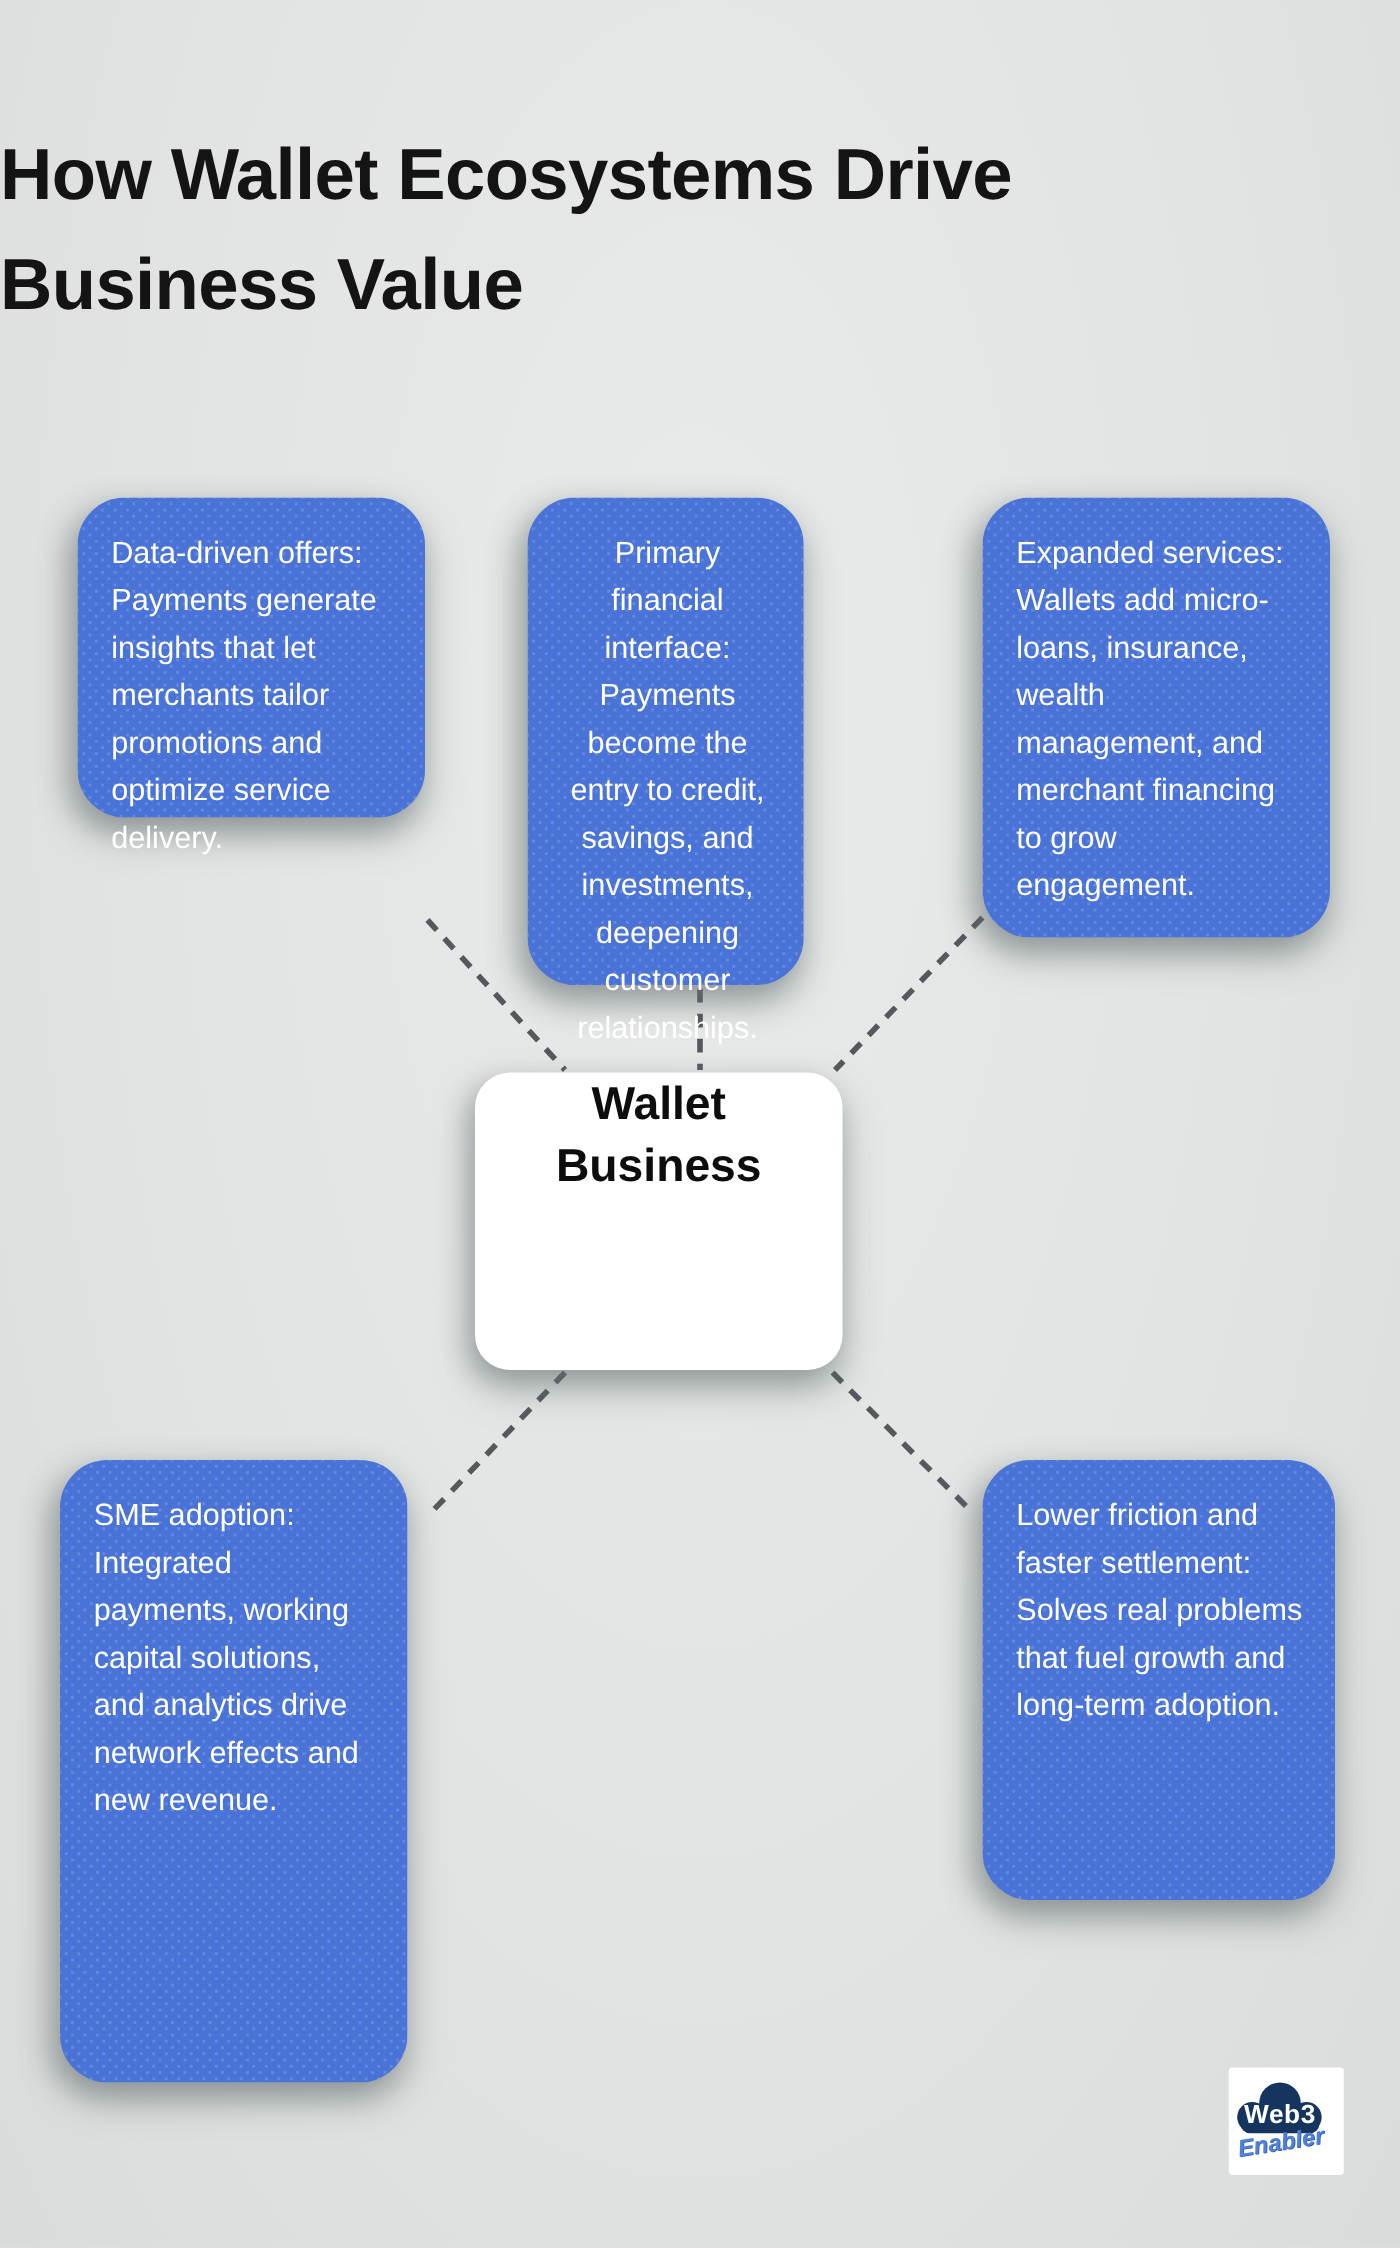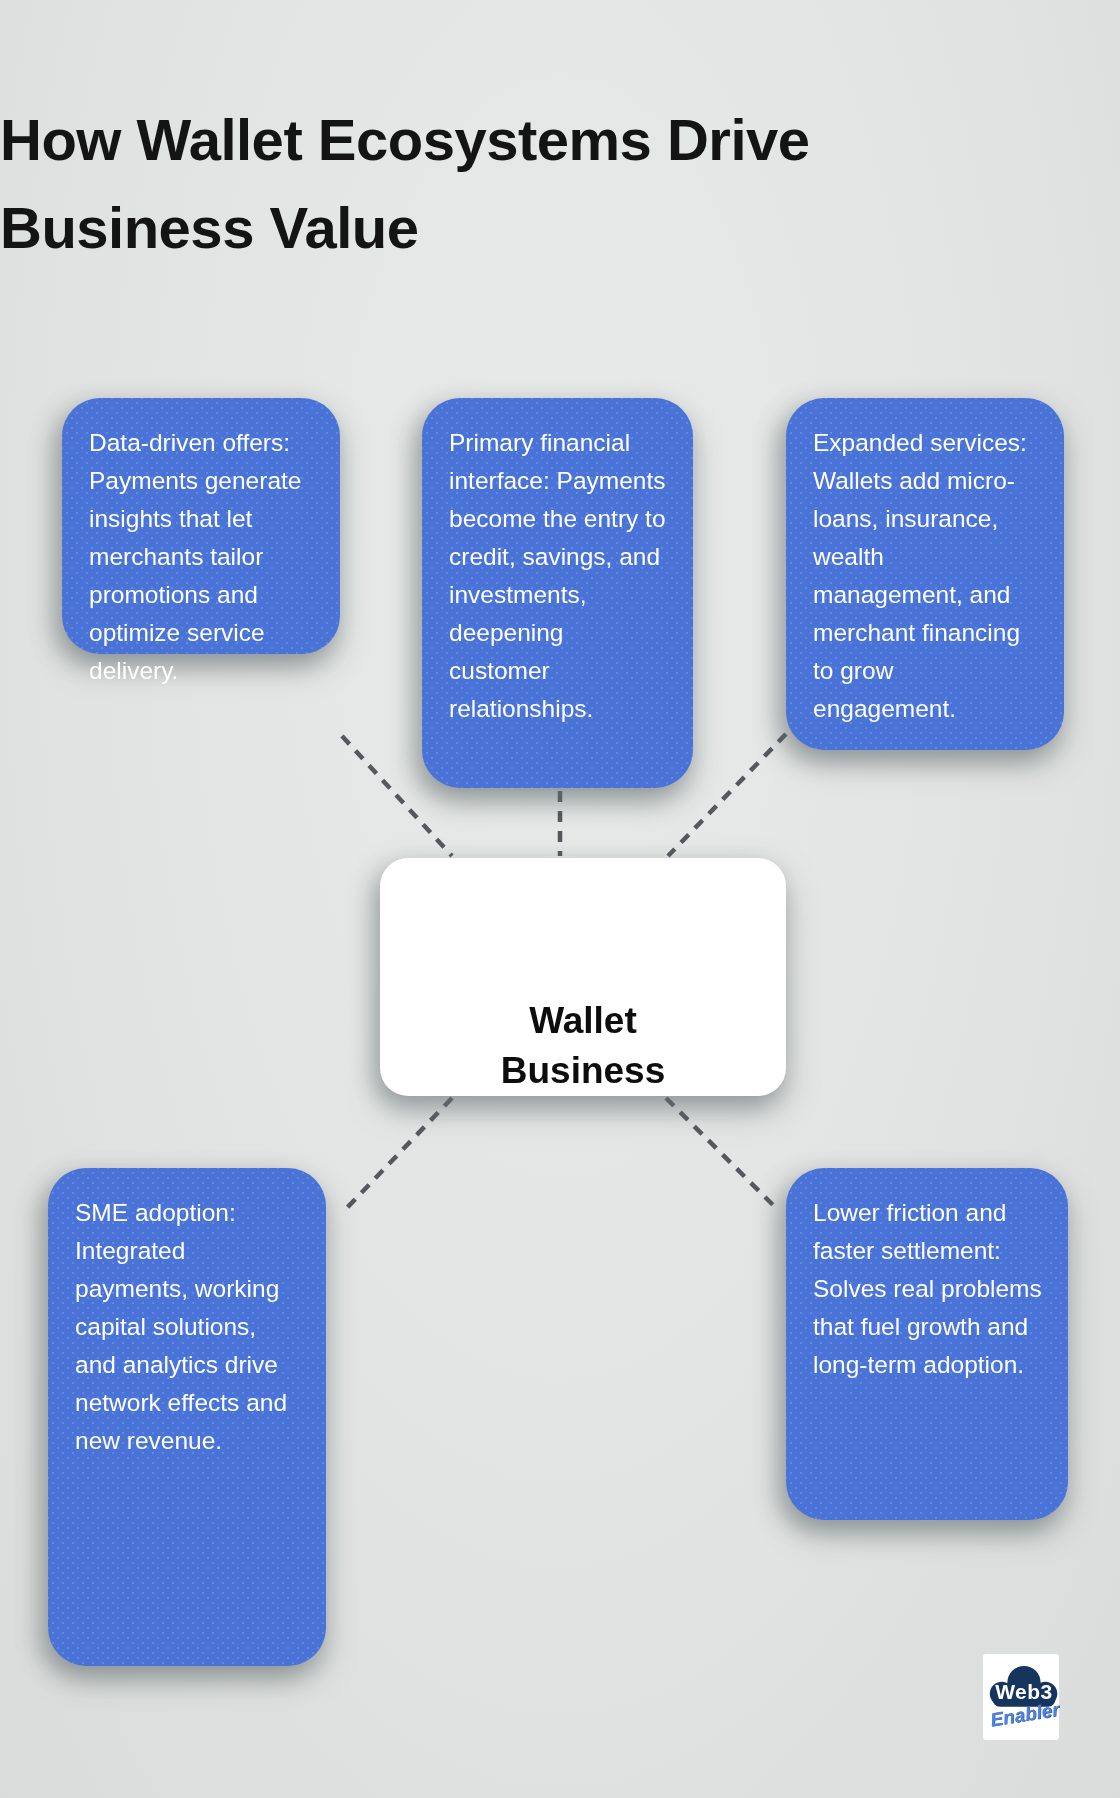--- a/index.html
+++ b/index.html
@@ -34,48 +34,48 @@
       radial-gradient(rgba(255,255,255,.15) 1.3px, transparent 1.5px);
     background-size:10px 10px,10px 10px;
     background-position:0 0,5px 5px;
     color:#ffffff;
     padding:26px 24px 24px 27px;
     font-size:24.5px;
     line-height:38px;
     box-shadow:0 14px 28px rgba(104,112,116,.50), -10px 8px 22px rgba(104,112,116,.35);
   }
   .node-1{left:62px;  top:398px;  width:278px; height:256px;}
-  .node-2{left:422px; top:398px;  width:271px; height:390px;}
+  .node-2{left:422px; top:398px;  width:221px; height:390px;text-align:center;}
   .node-3{left:786px; top:398px;  width:278px; height:352px;}
   .node-4{left:48px;  top:1168px; width:278px; height:498px;}
   .node-5{left:786px; top:1168px; width:282px; height:352px;}
   .center-node{
     position:absolute;
-    left:380px;top:858px;width:406px;height:238px;
+    left:380px;top:858px;width:294px;height:238px;
     box-sizing:border-box;
     border-radius:28px;
     background:#ffffff;
-    display:flex;align-items:flex-end;justify-content:center;
+    display:flex;align-items:flex-start;justify-content:center;
     text-align:center;
     font-size:37px;font-weight:700;line-height:50px;
     color:#0d0d0d;
     box-shadow:0 14px 30px rgba(104,112,116,.5), -8px 8px 20px rgba(104,112,116,.3);
   }
   .connectors{
     position:absolute;left:0;top:0;width:1120px;height:1798px;
     pointer-events:none;
   }
   .connectors line{
     stroke:#55595e;
     stroke-width:4.5;
     stroke-dasharray:11 9;
   }
   .logo{
     position:absolute;
-    left:983px;top:1654px;width:76px;height:86px;
+    left:983px;top:1654px;width:92px;height:86px;
     background:#ffffff;border-radius:3px;
     overflow:visible;
   }
   .logo .cloud-wrap{
     position:absolute;left:4px;top:8px;width:74px;height:56px;
   }
   .logo .cloud-wrap svg{display:block;width:100%;height:100%;}
   .logo .brand-top{
     position:absolute;left:0;top:26px;width:82px;
     text-align:center;

